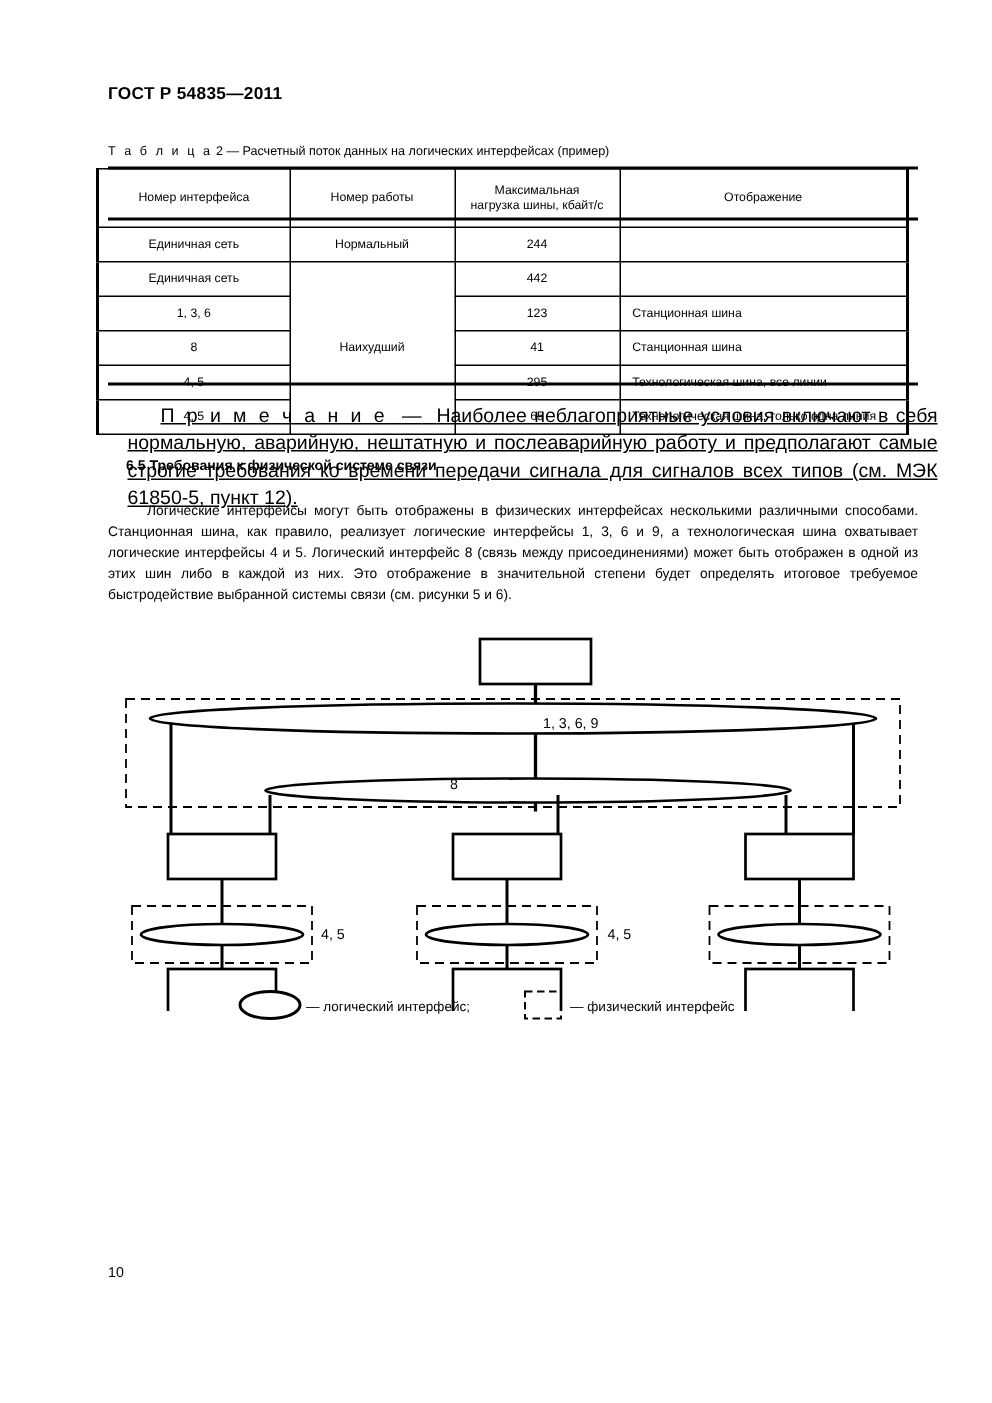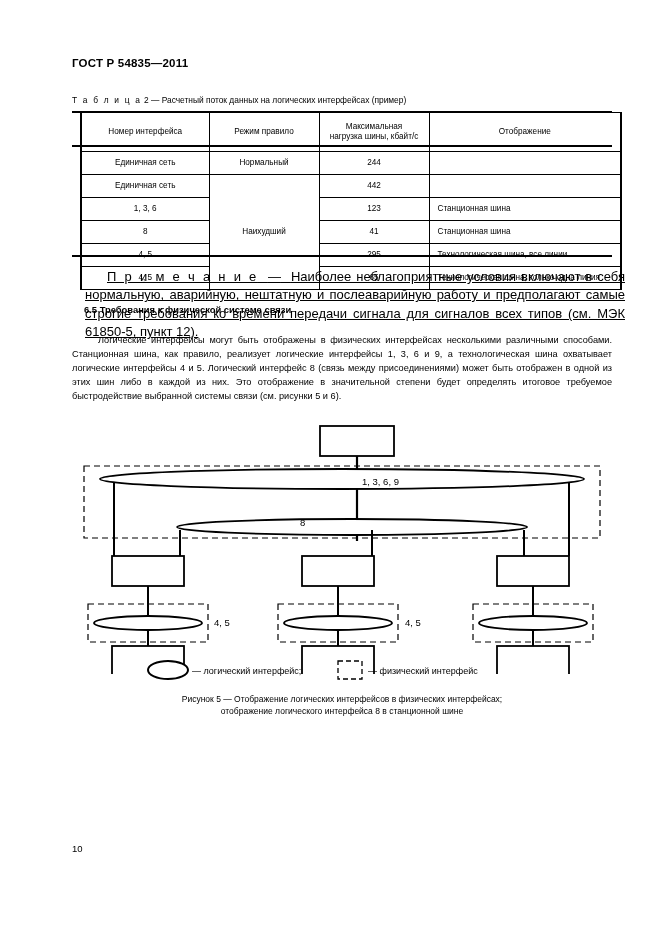--- a/index.html
+++ b/index.html
@@ -41,21 +41,21 @@
     white-space: nowrap;
   }
   .table-caption .spaced {
     letter-spacing: 1.7px;
     margin-top: 16px;
   }
 
   
   .data-table {
     position: absolute;
-    left: 80px;
+    left: 64px;
     top: 112px;
     width: 540px;
     border-collapse: collapse;
     table-layout: fixed;
   }
   .data-table th,
   .data-table td {
     border: 1px solid #000;
     font-size: 8.2px;
     font-weight: normal;
@@ -146,21 +146,21 @@
     left: 72px;
     top: 424px;
     width: 540px;
     height: 250px;
     text-decoration: underline;
   }
   .figure-svg { display: block; }
 
   .legend {
     position: absolute;
-    left: 56px;
+    left: 68px;
     top: 658px;
     width: 540px;
     height: 26px;
   }
   .legend-svg { display: block; margin: 0 auto; }
 
   .figure-caption {
     position: absolute;
     left: 72px;
     top: 693px;
@@ -193,21 +193,21 @@
   <table class="data-table">
     <colgroup>
       <col style="width:128px">
       <col style="width:110px">
       <col style="width:110px">
       <col style="width:192px">
     </colgroup>
     <thead>
       <tr>
         <th class="outer-l">Номер интерфейса</th>
-        <th>Режим правило</th>
+        <th>Номер работы</th>
         <th>
           <span>Максимальная</span><br>
           <span>нагрузка шины, кбайт/с</span>
         </th>
         <th class="outer-r">Отображение</th>
       </tr>
     </thead>
     <tbody>
       <tr>
         <td class="outer-l">Единичная сеть</td>
@@ -306,20 +306,16 @@
 
   <div class="legend">
     <svg class="legend-svg" width="360" height="24" viewBox="0 0 360 24">
       <ellipse cx="22" cy="12" rx="20" ry="9" fill="#fff" stroke="#000" stroke-width="2"></ellipse>
       <text x="46" y="16" font-family="'Liberation Sans', sans-serif" font-size="9" fill="#000">— логический интерфейс;</text>
       <rect x="192" y="3" width="24" height="18" fill="none" stroke="#000" stroke-width="1.3" stroke-dasharray="5,3"></rect>
       <text x="222" y="16" font-family="'Liberation Sans', sans-serif" font-size="9" fill="#000">— физический интерфейс</text>
     </svg>
   </div>
 
-  <div class="figure-caption">
-    <div>Рисунок 5 — Отображение логических интерфейсов в физических интерфейсах;</div>
-    <div>отображение логического интерфейса 8 в станционной шине</div>
-  </div>
 
   <div class="page-number">10</div>
 
 </div>
 
 </body></html>

